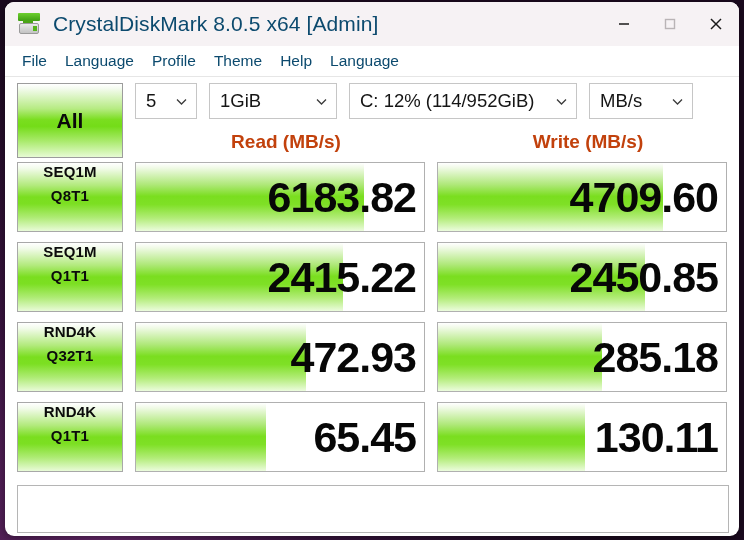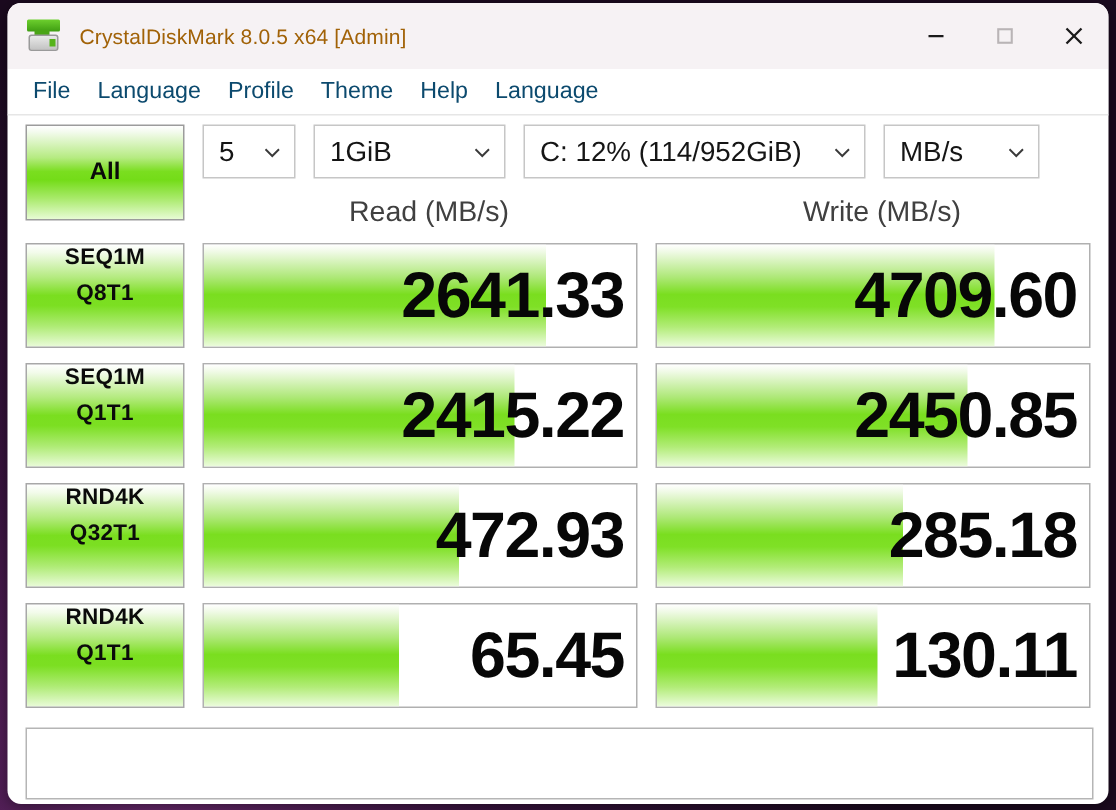--- a/index.html
+++ b/index.html
@@ -67,22 +67,22 @@
     border-radius: 2px;
     box-sizing: border-box;
   }
   .ic-led {
     position: absolute; left: 17px; top: 15px;
     width: 4px; height: 5px;
     background: #55b31a;
   }
   #title-text {
     margin-left: 11px;
-    font-size: 14px;
-    color: #a16207;
+    font-size: 21px;
+    color: #0c4a6e;
     letter-spacing: .1px;
     white-space: nowrap;
   }
   #winbuttons {
     position: absolute;
     right: 0; top: 0; bottom: 0;
     display: flex;
   }
   .winbtn {
     width: 46px;
@@ -116,30 +116,30 @@
   #toolbar {
     flex: 0 0 auto;
     height: 52px;
     display: flex;
     align-items: flex-start;
     padding: 6px 10px 0 12px;
     box-sizing: border-box;
   }
   #all-button {
     width: 106px;
-    height: 64px;
+    height: 75px;
     border: 1px solid #9c9c9c;
     box-sizing: border-box;
     background: linear-gradient(180deg,
       #ffffff 0%, #f4fbef 6%, #b6eb82 34%,
       #7ade1f 49%, #74dc18 58%, #a9ea6b 78%, #e7fbd4 100%);
     display: flex;
     align-items: center;
     justify-content: center;
-    font-size: 16px;
+    font-size: 21px;
     font-weight: bold;
     color: #0a0a0a;
     flex: 0 0 106px;
   }
   .combo {
     height: 36px;
     border: 1px solid #c6c6c6;
     background: #ffffff;
     box-sizing: border-box;
     display: flex;
@@ -172,22 +172,22 @@
     height: 28px;
     display: flex;
     padding: 0 10px 0 12px;
     box-sizing: border-box;
   }
   .hdr-spacer { flex: 0 0 118px; }
   .colhdr {
     flex: 1 1 0;
     text-align: center;
     font-size: 19px;
-    font-weight: normal;
-    color: #404040;
+    font-weight: bold;
+    color: #c2410c;
     line-height: 26px;
   }
   .colhdr.read  { flex: 0 0 302px; }
   .colhdr.write { flex: 0 0 302px; }
 
   
   #results {
     flex: 0 0 auto;
     padding: 0 10px 0 12px;
     box-sizing: border-box;
@@ -347,21 +347,21 @@
 
   <div id="results">
 
     <div class="row">
       <div class="label-cell">
         <span class="l1">SEQ1M</span>
         <span class="l2">Q8T1</span>
       </div>
       <div class="bar read">
         <div class="fill" style="width: 79%;"></div>
-        <div class="value">2641.33</div>
+        <div class="value">6183.82</div>
       </div>
       <div class="bar write">
         <div class="fill" style="width: 78%;"></div>
         <div class="value">4709.60</div>
       </div>
     </div>
 
     <div class="row">
       <div class="label-cell">
         <span class="l1">SEQ1M</span>

